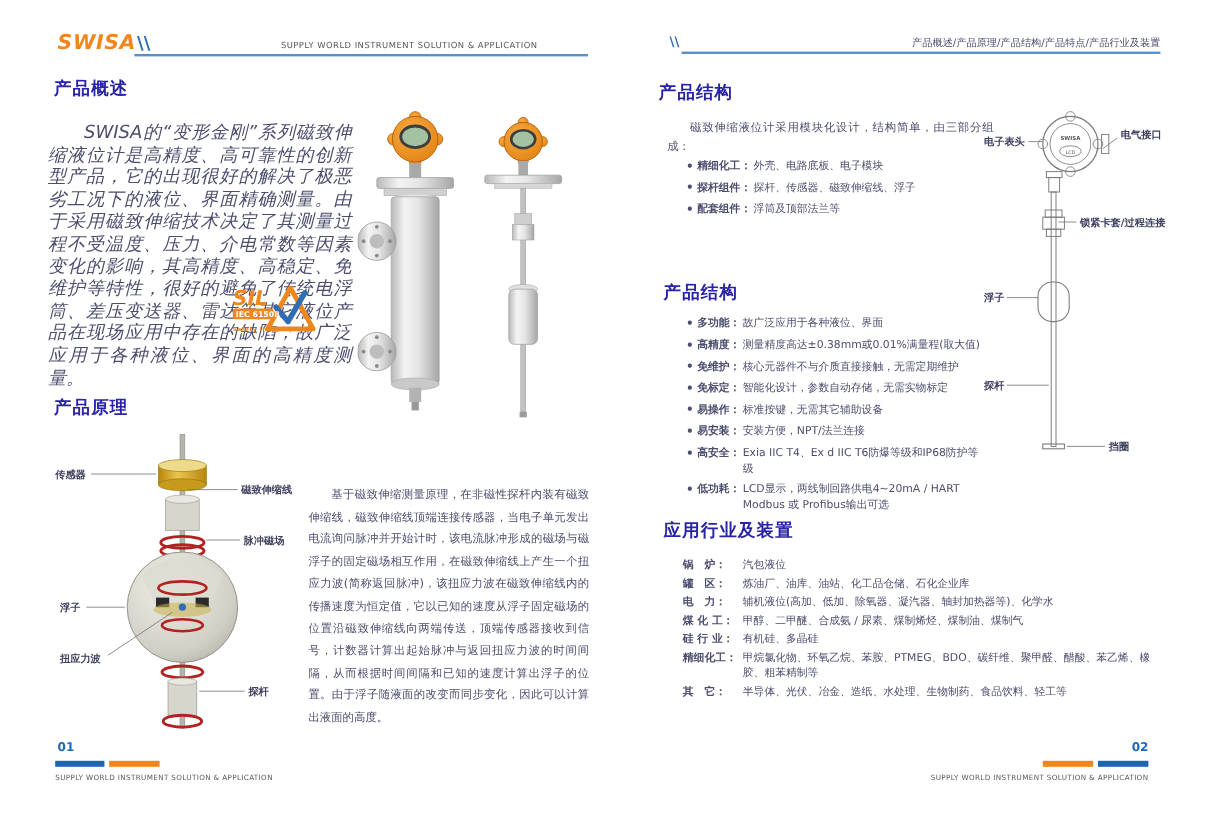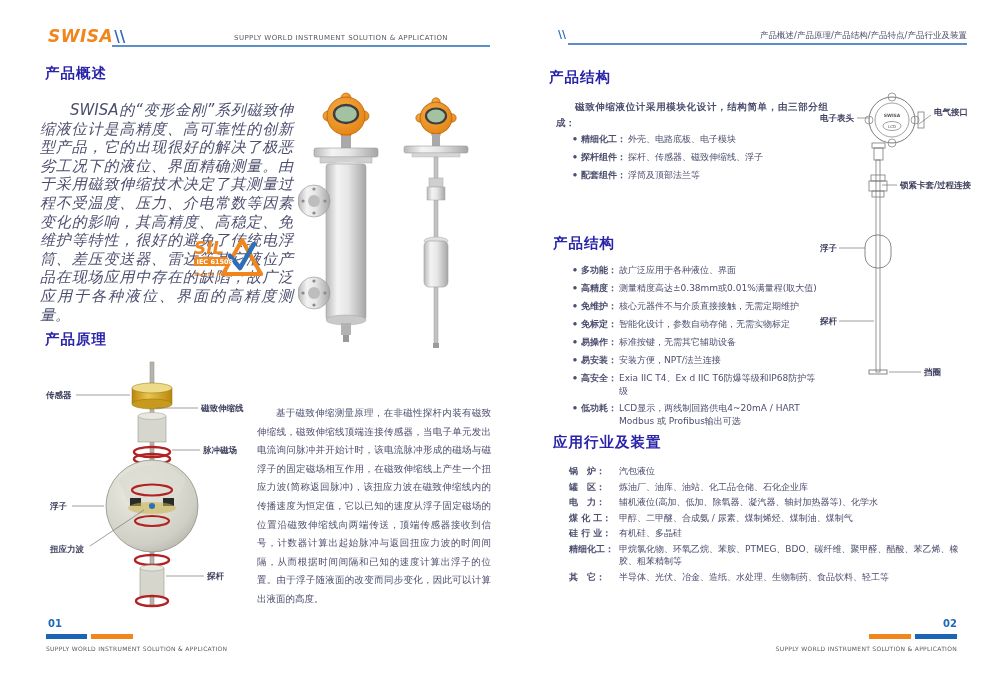--- a/index.html
+++ b/index.html
@@ -15,21 +15,21 @@
   .logo-mark{font-size:15px;font-weight:800;color:#2f6db5;margin-left:1px;}
   .tagline{font-size:7px;color:#58595b;letter-spacing:.4px;}
   .hrule{height:2px;background:#5b8fc9;}
   .crumb{font-size:8.5px;color:#4c4e6e;}
   .hmark{font-size:11px;font-weight:800;color:#2f6db5;}
 
   
   .sec-title{font-size:14.5px;font-weight:bold;color:#2823a8;letter-spacing:1px;}
   .body-par{font-size:15px;color:#4c4e6e;line-height:18.6px;text-align:justify;text-indent:2em;font-style:italic;}
   .body-par2{font-size:9.5px;color:#4c4e6e;line-height:18.6px;text-align:justify;text-indent:2em;margin-top:16px;}
-  .intro-par{font-size:9.5px;color:#4c4e6e;line-height:15.5px;text-align:justify;text-indent:2em;font-weight:bold;}
+  .intro-par{font-size:9.5px;color:#4c4e6e;line-height:15.5px;text-align:justify;text-indent:2em;}
 
   .brow{display:flex;align-items:flex-start;line-height:13px;margin-bottom:4px;font-size:9px;color:#4c4e6e;}
   .brow .dot{flex:0 0 8px;}
   .brow .dot::before{content:"●";font-size:4.5px;position:relative;top:-2px;color:#4c4e6e;}
   .brow .blabel{flex:0 0 auto;font-weight:bold;margin-right:2px;white-space:nowrap;}
   .brow .bval{flex:0 1 auto;}
   .feat .bval{max-width:205px;}
 
   .arow{display:flex;align-items:flex-start;line-height:12.5px;margin-bottom:3px;font-size:9px;color:#4c4e6e;}
   .arow .alabel{flex:0 0 50px;font-weight:bold;white-space:nowrap;}

